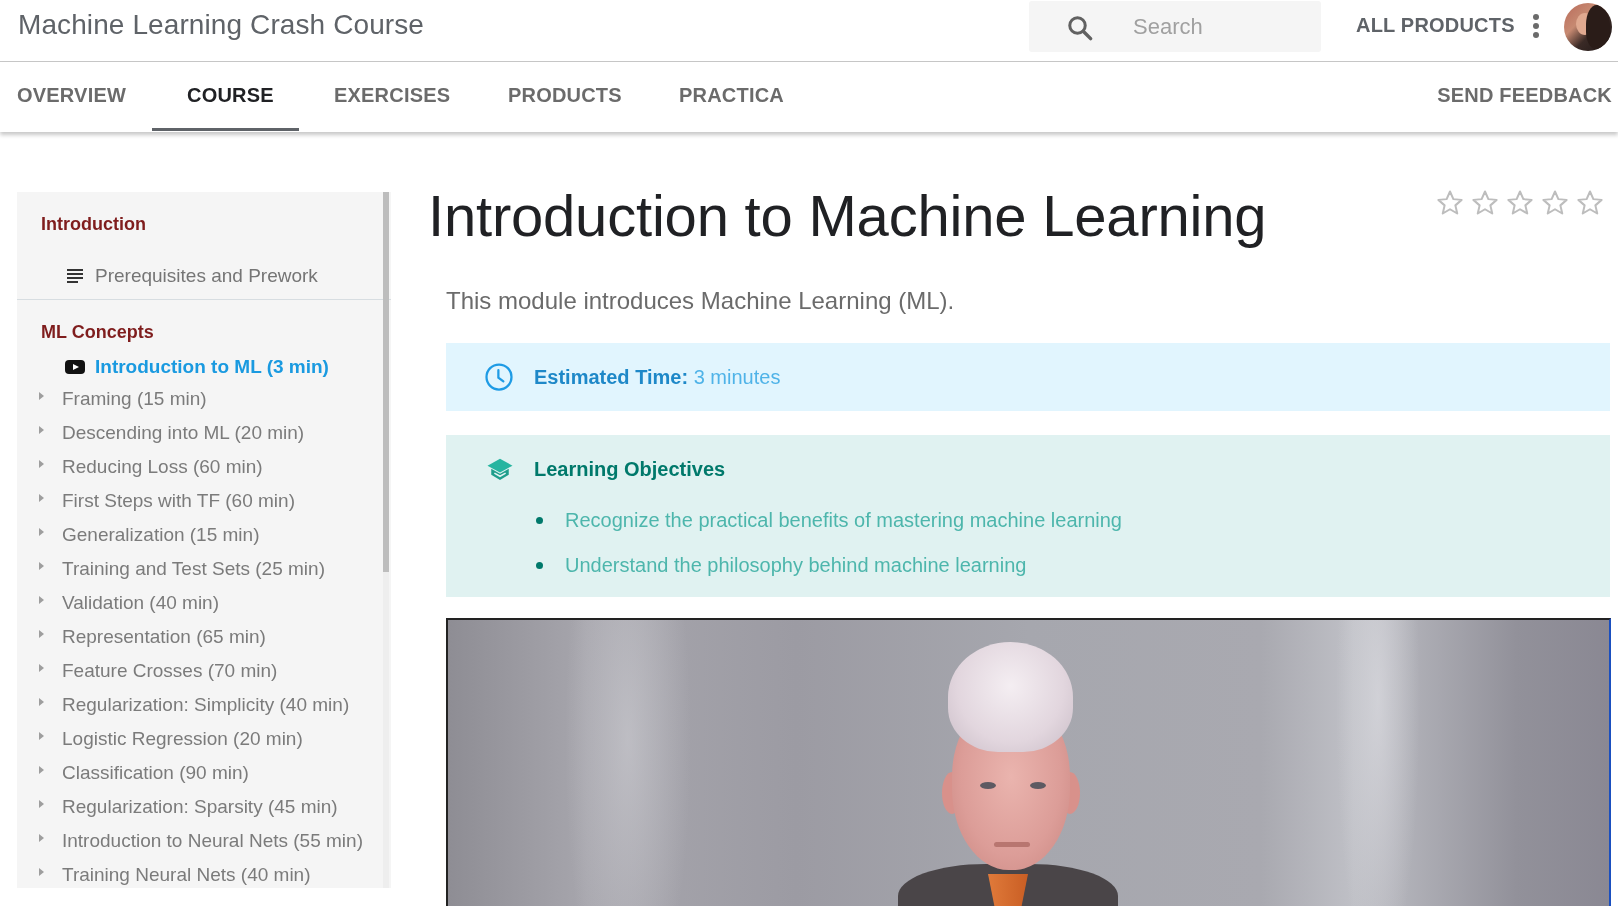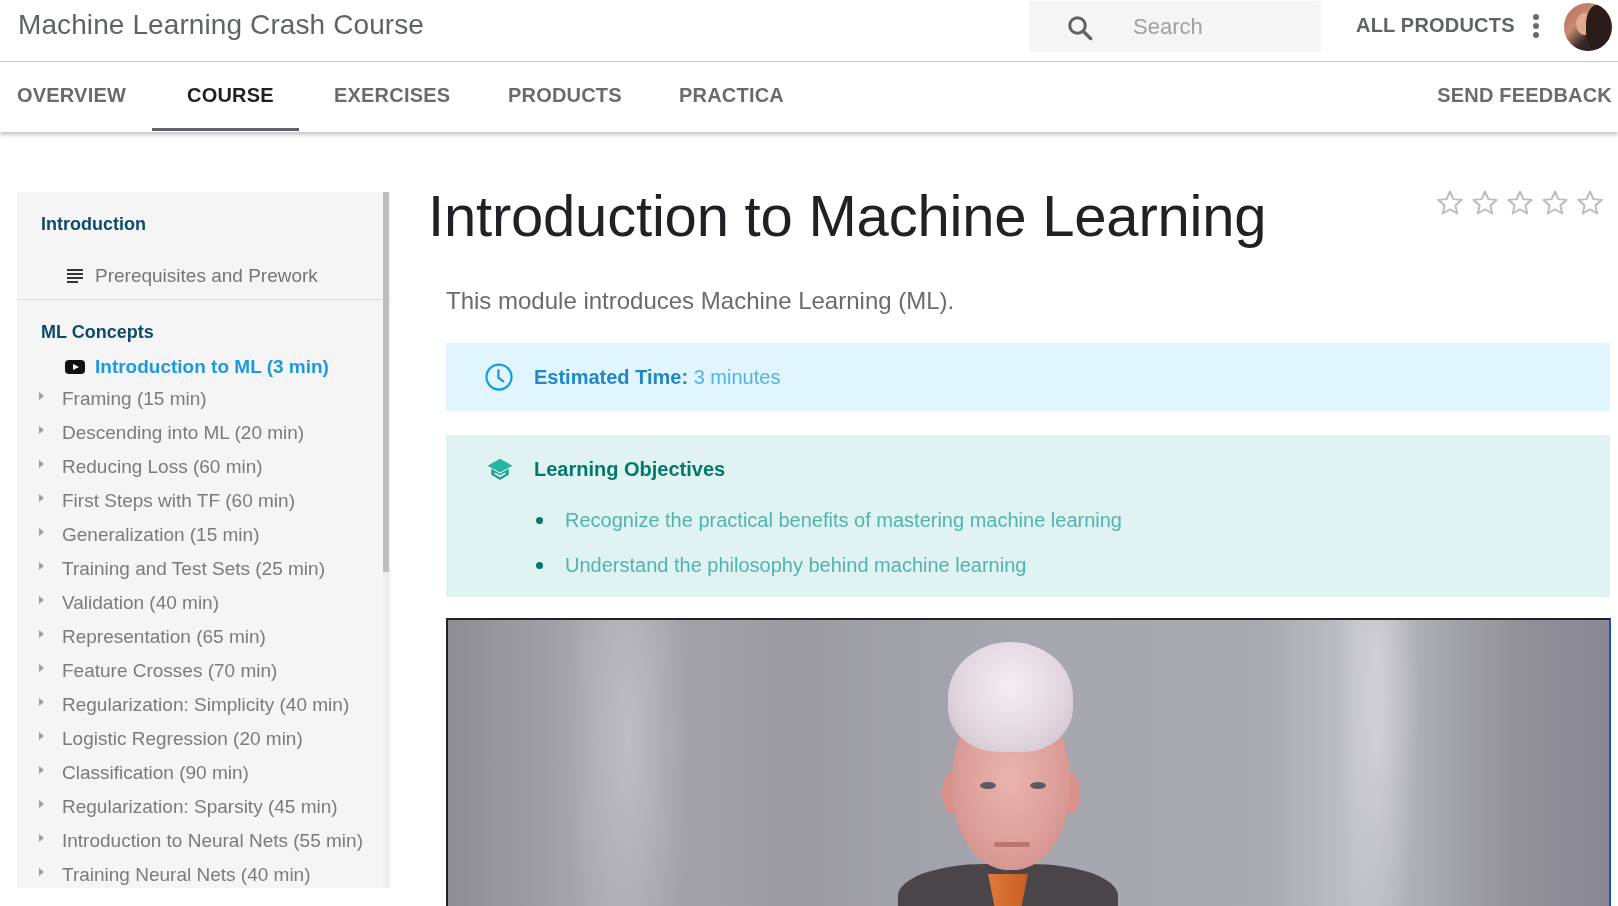--- a/index.html
+++ b/index.html
@@ -24,21 +24,21 @@
   .tabbar { position: absolute; left: 0; top: 62px; width: 1618px; height: 70px; background: #fff; box-shadow: 0 3px 4px rgba(0,0,0,0.22); z-index: 2; }
   .tab { position: absolute; top: 22px; font-size: 20px; font-weight: 700; color: #6b6b6b; letter-spacing: 0.2px; cursor: pointer; }
   .tab.active { color: #202124; }
   .tab-underline { position: absolute; left: 152px; top: 66px; width: 147px; height: 3px; background: #5f6368; }
   .send-feedback { position: absolute; right: 6px; top: 22px; font-size: 20px; font-weight: 700; color: #6b6b6b; letter-spacing: 0.2px; cursor: pointer; }
 
   
   .sidebar { position: absolute; left: 17px; top: 192px; width: 374px; height: 696px; background: #f5f5f5; overflow: hidden; }
   .sidebar-scrollbar { position: absolute; left: 383px; top: 192px; width: 6px; height: 380px; background: #bdbdbd; }
   .sidebar-scrollbar-track { position: absolute; left: 383px; top: 192px; width: 6px; height: 696px; background: #eeeeee; }
-  .section-heading { position: absolute; left: 24px; font-size: 18px; font-weight: 700; color: #0c4a6e; }
+  .section-heading { position: absolute; left: 24px; font-size: 18px; font-weight: 700; color: #7f1d1d; }
   .doc-item { position: absolute; left: 50px; top: 59px; display: flex; align-items: center; cursor: pointer; margin-top: 14px; }
   .doc-icon { width: 16px; height: 14px; margin-right: 12px; display: flex; flex-direction: column; justify-content: space-between; }
   .doc-icon span { display: block; height: 2px; background: #333; }
   .doc-icon span:last-child { width: 11px; }
   .doc-label { font-size: 19px; color: #757575; font-weight: 300; }
   .divider { position: absolute; left: 0; top: 107px; width: 374px; height: 1px; background: #d7dde1; }
   .video-item { position: absolute; left: 48px; top: 164px; display: flex; align-items: center; cursor: pointer; }
   .yt-icon { width: 20px; height: 14px; border-radius: 4px; background: #111; margin-right: 10px; position: relative; }
   .yt-icon::after { content: ""; position: absolute; left: 8px; top: 3.5px; border-left: 6px solid #fff; border-top: 3.5px solid transparent; border-bottom: 3.5px solid transparent; }
   .video-label { font-size: 19px; color: #1a9ae0; font-weight: 700; }

